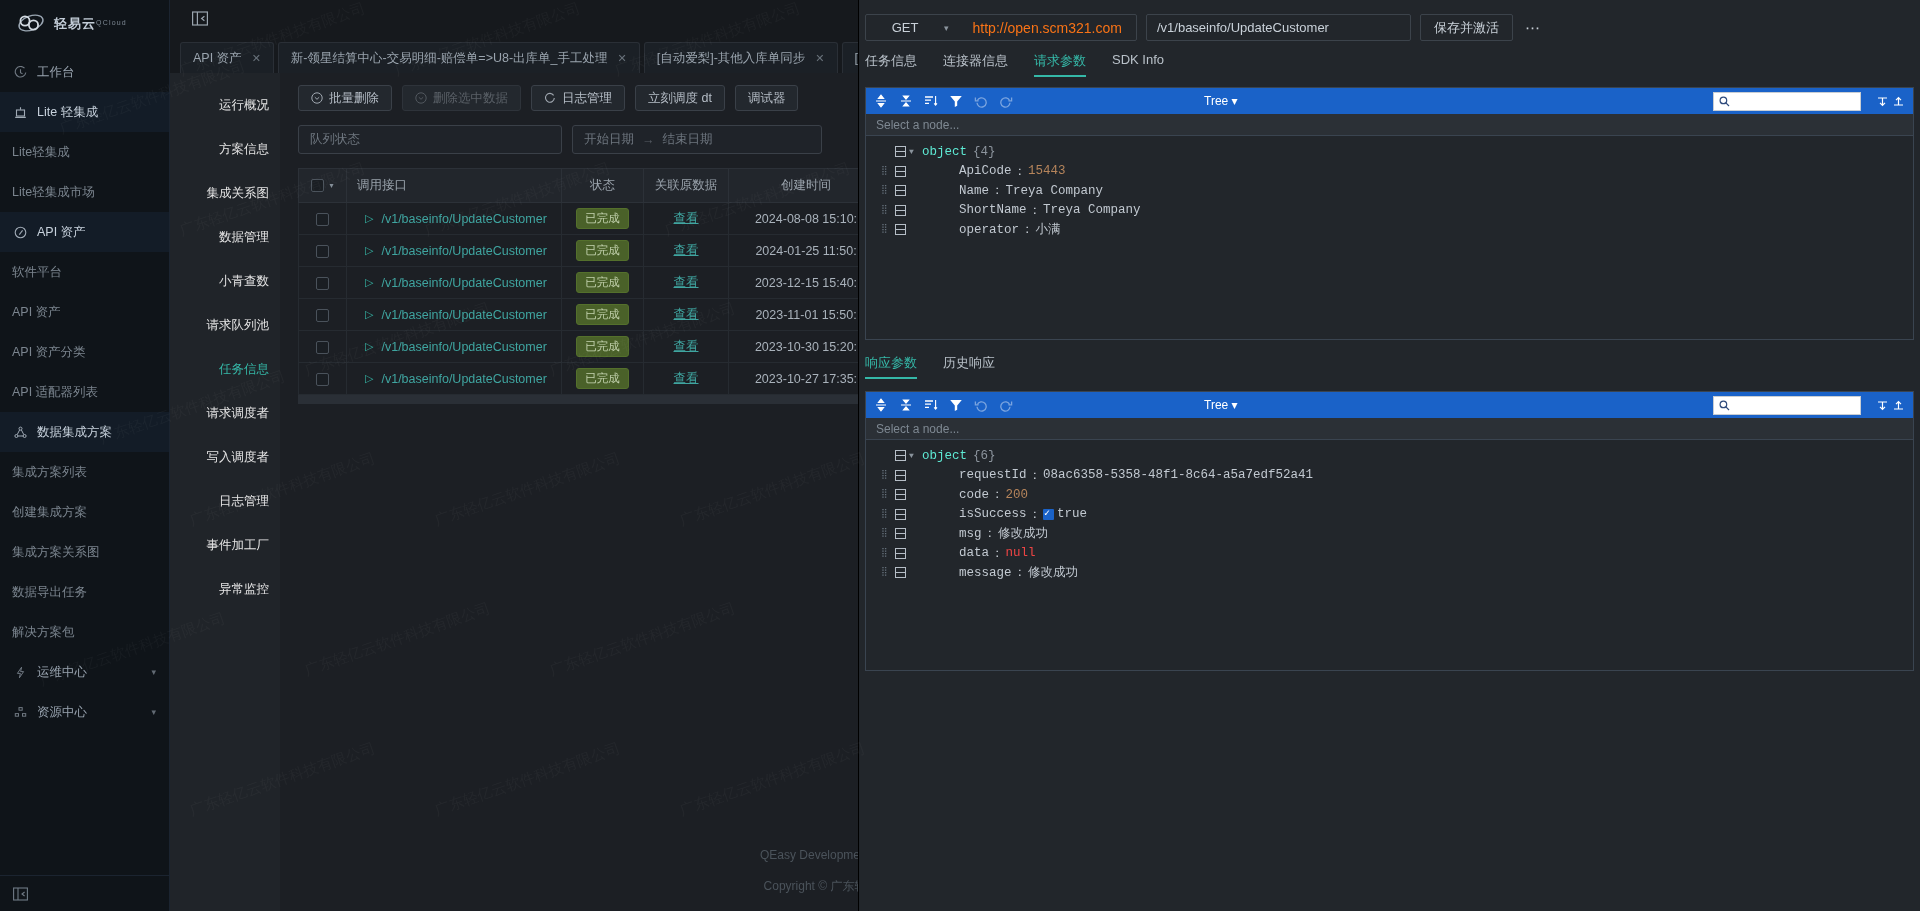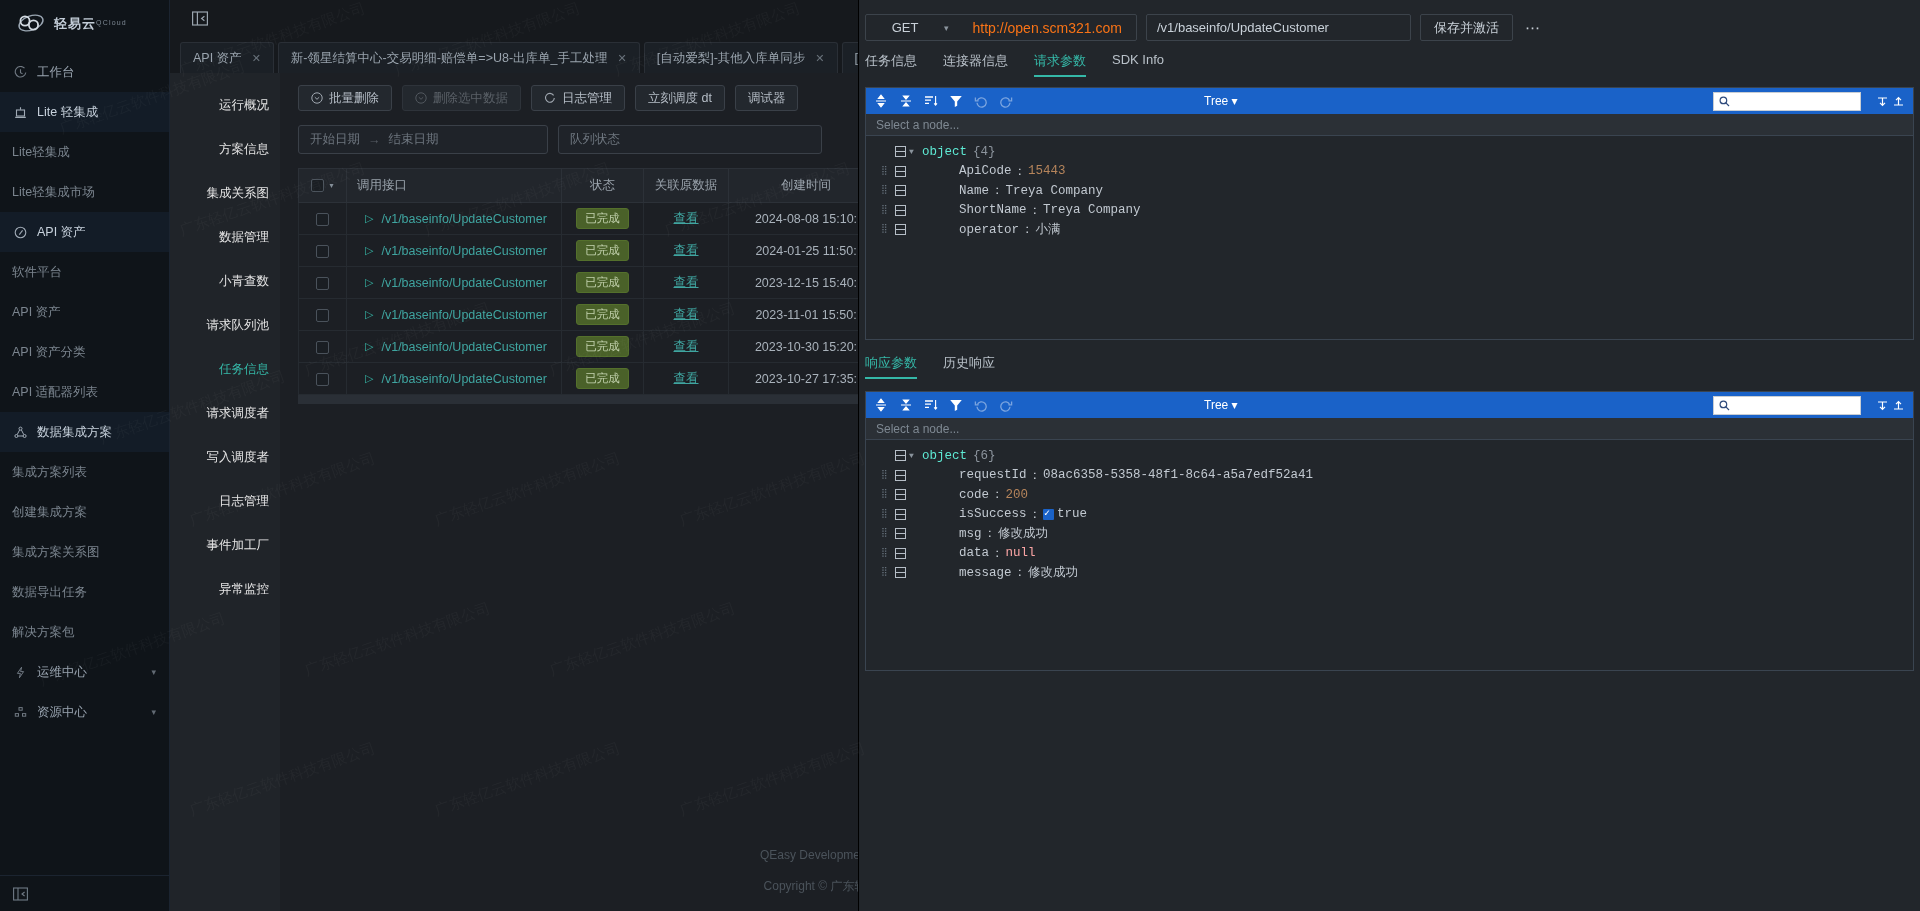--- a/index.html
+++ b/index.html
@@ -150,21 +150,21 @@
   }
   .json-body { background: #22262b; padding: 6px 0 6px 0; font-family: "Liberation Mono", monospace; font-size: 12.5px; }
   .json-row { height: 19.5px; display: flex; align-items: center; }
   .json-row .drag { width: 13px; text-align: center; color: #67727d; font-size: 9px; line-height: 1; letter-spacing: .5px; }
   .json-row .sq { width: 18px; display: inline-flex; justify-content: center; color: #b6bec7; }
   .json-row .tri { width: 13px; color: #8a939c; font-size: 8px; }
   .json-row .key { color: #c2c9d1; }
   .json-row .sep { color: #c2c9d1; padding: 0 2px; }
   .json-row .v-num { color: #b5845b; }
   .json-row .v-str { color: #c2c9d1; }
-  .json-row .v-null { color: #fca5a5; }
+  .json-row .v-null { color: #ef4444; }
   .json-row .v-bool { color: #c2c9d1; }
   .json-row .obj { color: #5eead4; }
   .json-row .cnt { color: #8c949d; }
   .bluechk { width: 11px; height: 11px; background: #1a62c8; display: inline-block; position: relative; vertical-align: -1px; margin-right: 3px; border-radius: 1px; }
   .bluechk::after { content: "\2713"; position: absolute; left: 1px; top: -2px; color: #fff; font-size: 10px; }
 
   .resp-tabs { display: flex; gap: 26px; padding: 14px 0 0 6px; }
 
   
   .wm {
@@ -403,27 +403,27 @@
           </div>
           <div class="btn">
             <span>立刻调度 dt</span>
           </div>
           <div class="btn">
             <span>调试器</span>
           </div>
         </div>
 
         <div class="filters">
+          <div class="inp w1">
+            <span>队列状态</span>
+          </div>
           <div class="inp w2">
             <span>开始日期</span>
             <span class="arrow">→</span>
             <span>结束日期</span>
-          </div>
-          <div class="inp w1">
-            <span>队列状态</span>
           </div>
         </div>
 
         <table class="tbl">
           <colgroup>
               <col style="width:48px">
               <col style="width:215px">
               <col style="width:82px">
               <col style="width:85px">
               <col style="width:155px">

